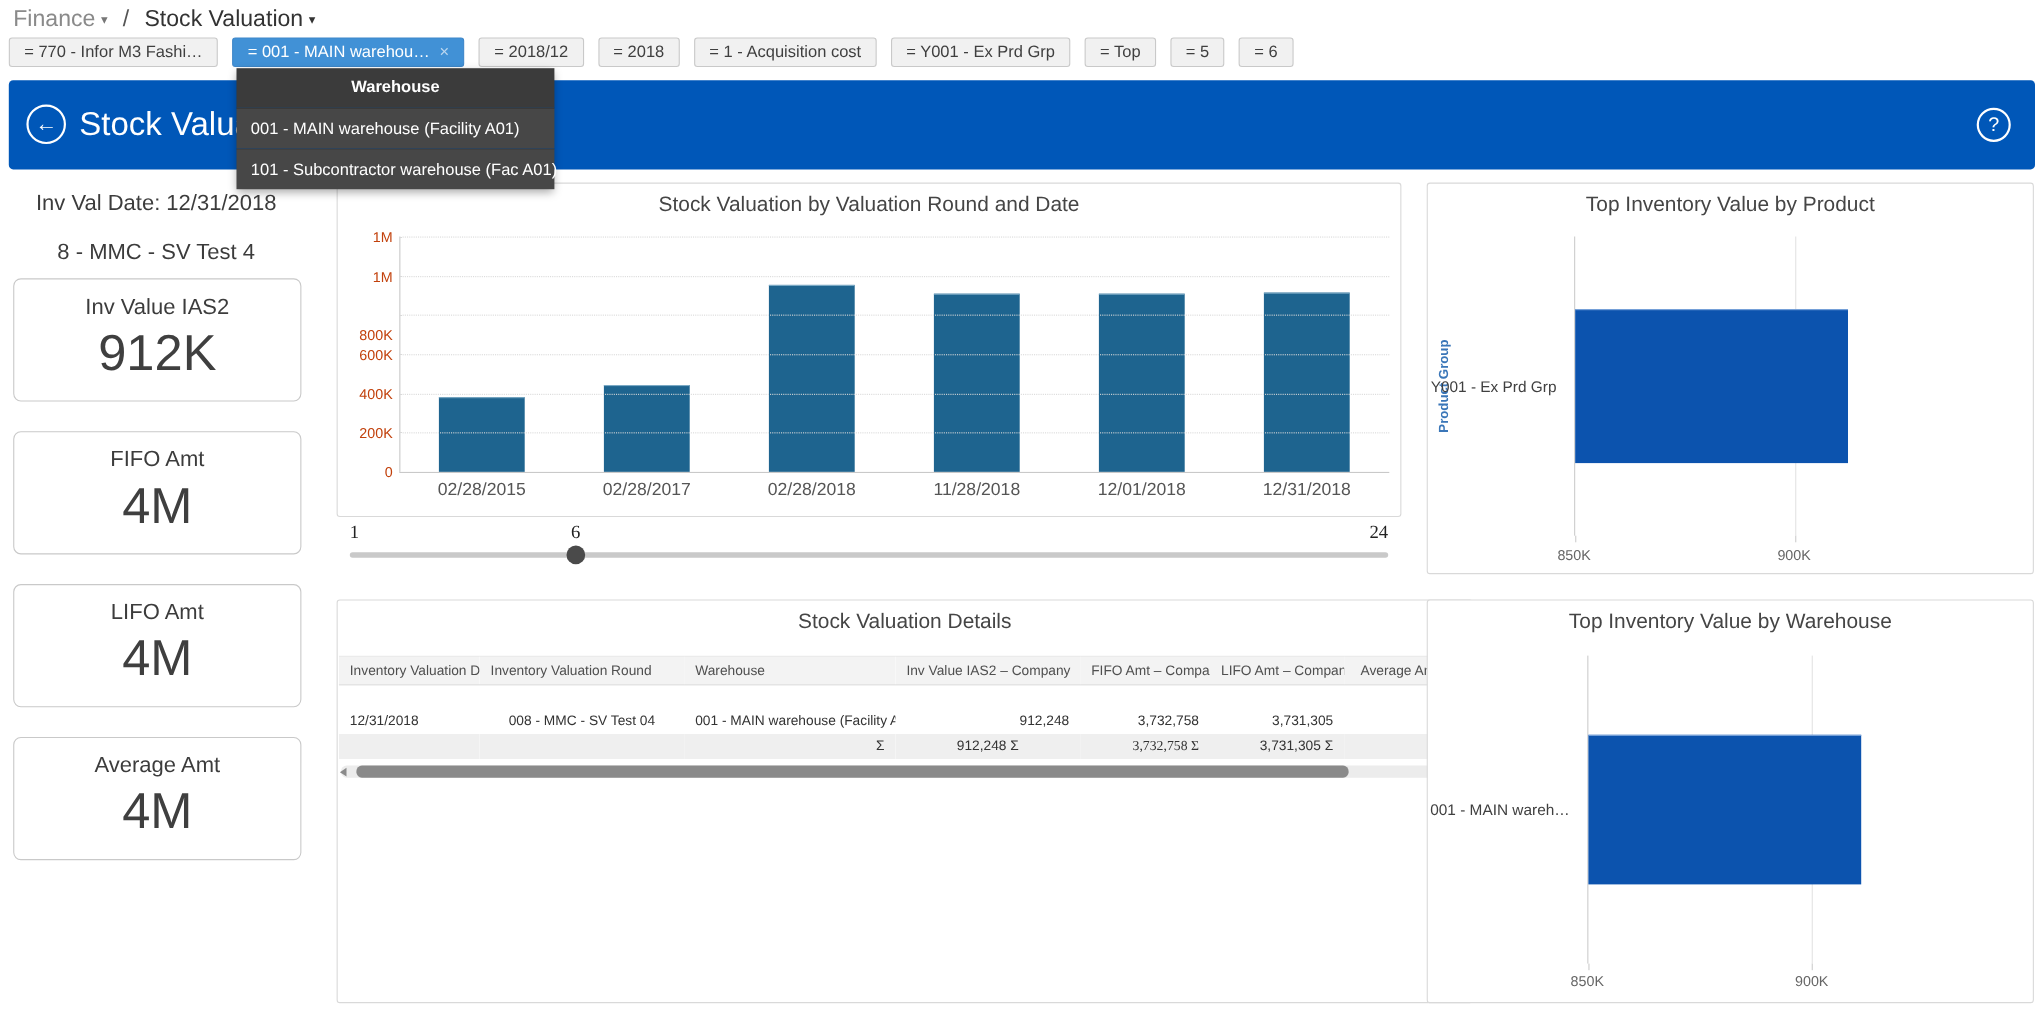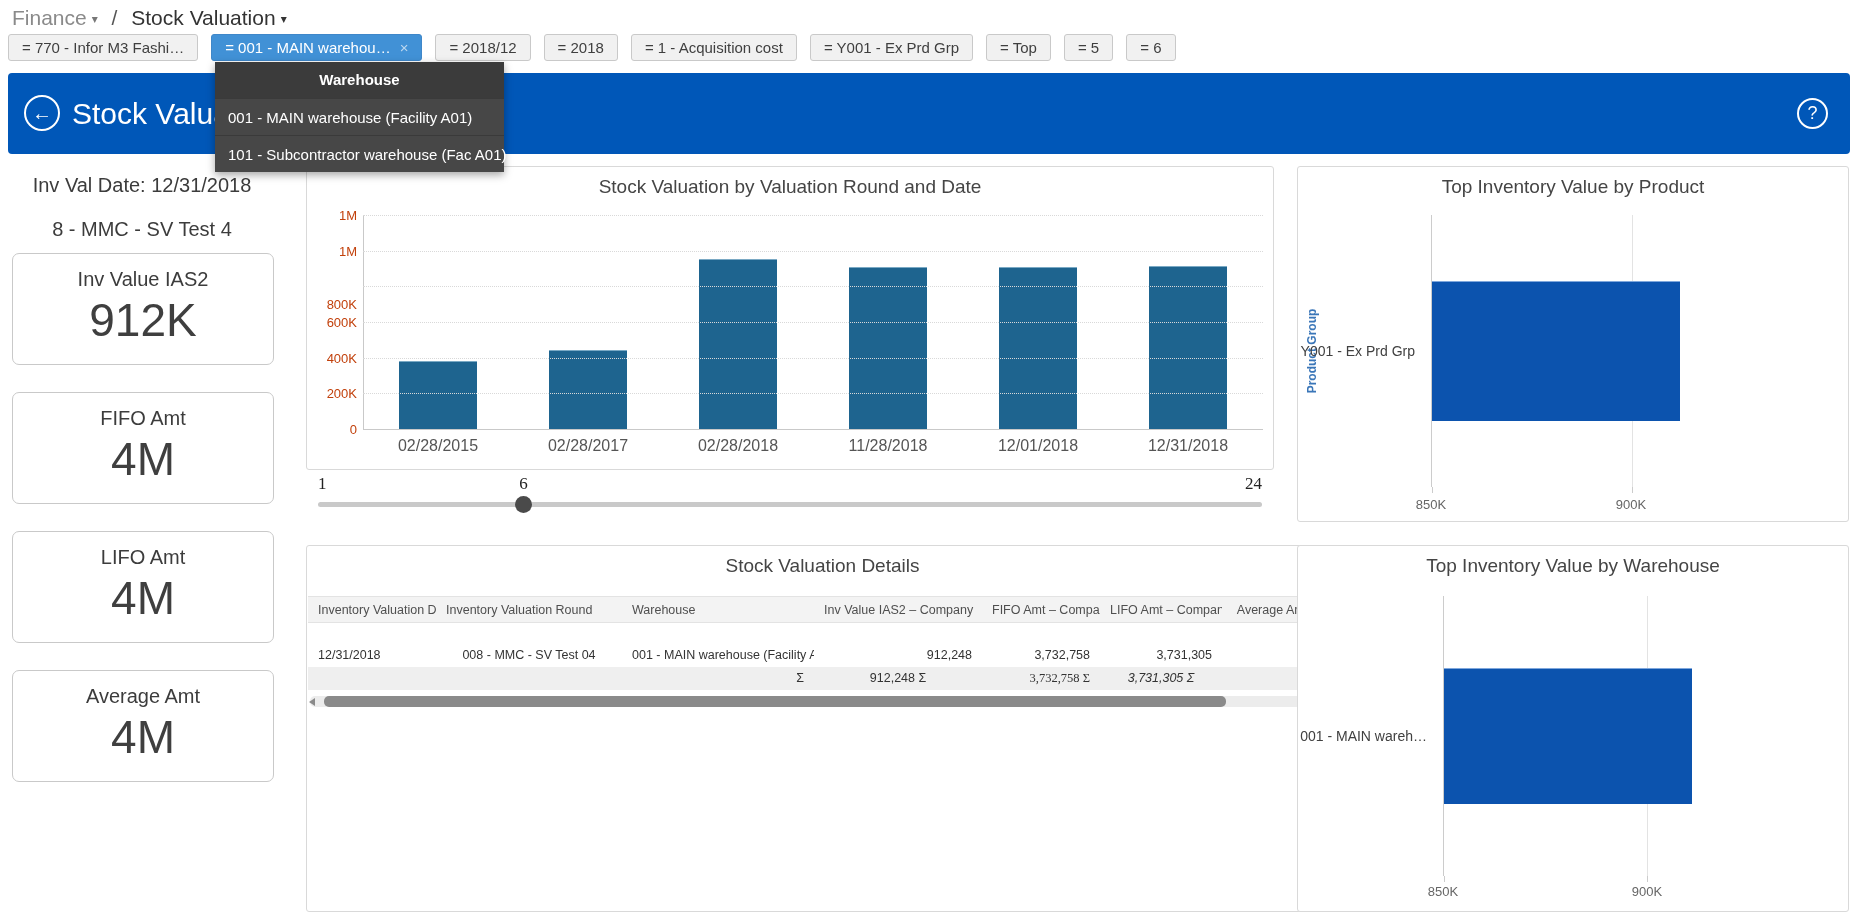--- a/index.html
+++ b/index.html
@@ -256,21 +256,21 @@
               <td style="text-align: right;">3,732,758</td>
               <td style="text-align: right;">3,731,305</td>
               <td style="text-align: right;"></td>
             </tr>
             <tr class="totals">
               <td style="text-align: right;"></td>
               <td style="text-align: right;"></td>
               <td style="text-align: right;">Σ</td>
               <td style="text-align: center;">912,248 Σ</td>
               <td style="text-align: right; font-family: Liberation Serif, serif;">3,732,758 Σ</td>
-              <td style="text-align: center; font-style: italic;">3,731,305 Σ</td>
+              <td style="text-align: right;">3,731,305 Σ</td>
               <td style="text-align: right;"></td>
             </tr>
           </tbody>
         </table>
     </div>
     <div class="abs hscroll">
       <div class="abs harrow left"></div>
       <div class="abs hthumb"></div>
       <div class="abs harrow right"></div>
     </div>

